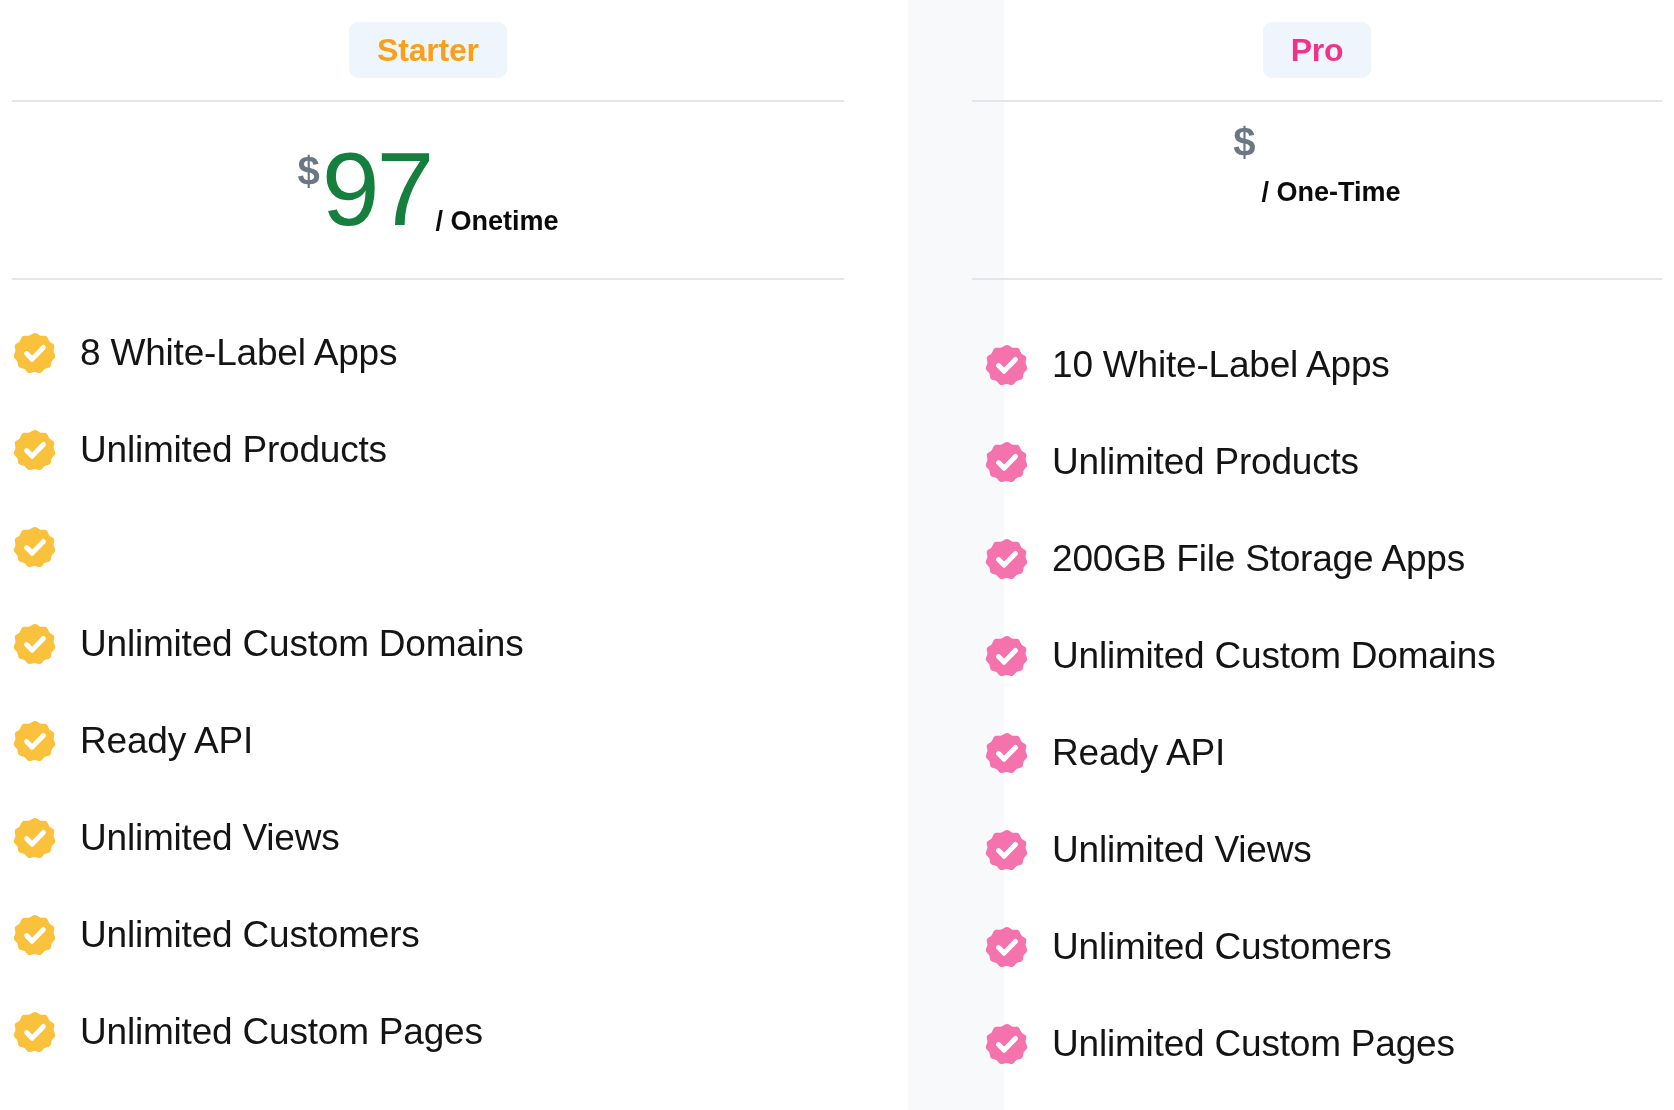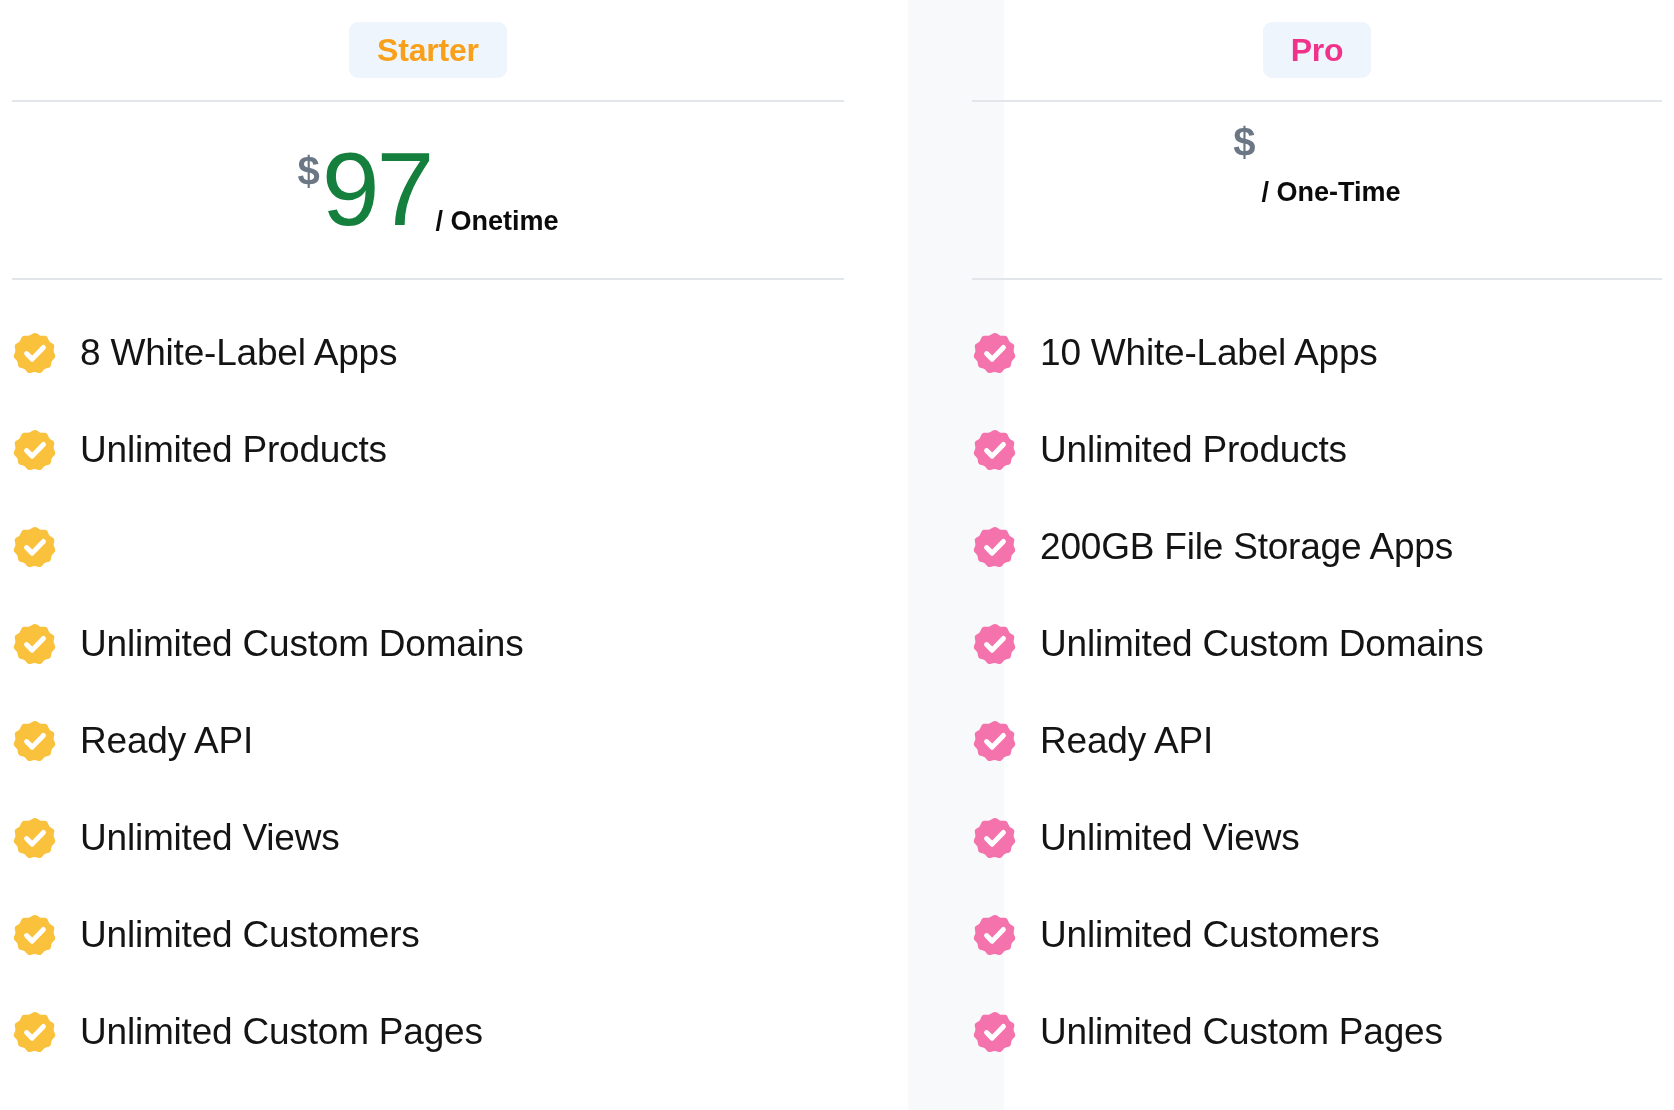--- a/index.html
+++ b/index.html
@@ -269,21 +269,21 @@
 
     <div class="price-row">
       <div class="price-inner">
         <span class="currency">$</span>
         <span class="period">/ One-Time</span>
       </div>
     </div>
 
     <div class="divider"></div>
 
-    <ul class="features" style="list-style:none;margin:0;padding-left:0;padding-top:24px;">
+    <ul class="features" style="list-style:none;margin:12px;padding-left:0;padding-top:24px;">
 
       <li class="feature-row">
         <span class="feature-icon">
           <svg viewBox="0 0 24 24" xmlns="http://www.w3.org/2000/svg">
             <path fill="#f573ad" d="M12 1.6c1.05 0 1.9 1.1 2.85 1.37.98.28 2.26-.22 3.1.33.85.56.93 1.93 1.6 2.66.66.72 2 .96 2.4 1.88.39.9-.3 2.07-.22 3.08.08.99.99 2 .82 2.98-.17.96-1.37 1.53-1.8 2.42-.43.88-.2 2.23-.87 2.94-.67.7-2.02.5-2.87 1.05-.84.55-1.23 1.85-2.2 2.13-.95.27-2.01-.56-3.06-.56s-2.11.83-3.06.56c-.97-.28-1.36-1.58-2.2-2.13-.85-.55-2.2-.35-2.87-1.05-.67-.71-.44-2.06-.87-2.94-.43-.89-1.63-1.46-1.8-2.42-.17-.98.74-1.99.82-2.98.08-1.01-.61-2.18-.22-3.08.4-.92 1.74-1.16 2.4-1.88.67-.73.75-2.1 1.6-2.66.84-.55 2.12-.05 3.1-.33C10.1 2.7 10.95 1.6 12 1.6z"></path>
             <path fill="none" stroke="#ffffff" stroke-width="2.6" stroke-linecap="round" stroke-linejoin="round" d="M7.6 12.3l2.9 2.9 5.9-6.1"></path>
           </svg>
         </span>
         <span class="feature-label">10 White-Label Apps</span>
       </li>

